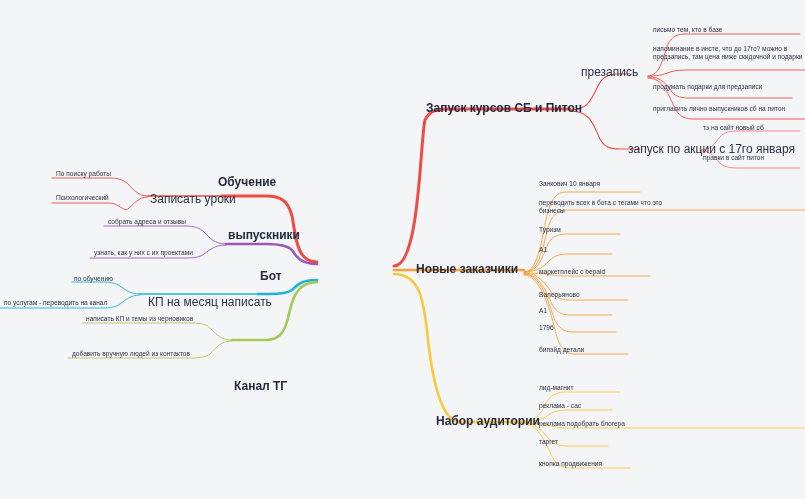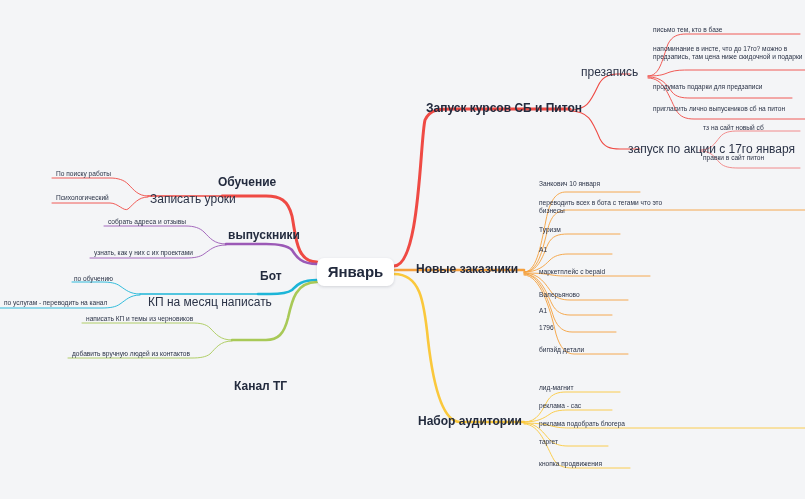--- a/index.html
+++ b/index.html
@@ -129,23 +129,20 @@
       <path d="M258 294 L 140 294" stroke="#1cb5d8" stroke-width="1.3"></path>
       <path d="M140 294 C 130 294 126 290 120 286 C 116 283 110 282 102 282 L 72 282" stroke="#1cb5d8" stroke-width="0.9"></path>
       <path d="M140 295 C 130 295 126 300 120 304 C 116 307 110 308 102 308 L 0 308" stroke="#1cb5d8" stroke-width="0.9"></path>
 
       <path d="M317 282 C 296 282 292 300 288 318 C 284 334 278 340 266 340 L 232 340" stroke="#a8c957" stroke-width="2.6"></path>
       <path d="M232 340 C 220 340 216 334 210 328 C 206 324 200 323 192 323 L 82 323" stroke="#a8c957" stroke-width="0.9"></path>
       <path d="M232 341 C 220 341 216 348 210 354 C 206 357 200 358 192 358 L 68 358" stroke="#a8c957" stroke-width="0.9"></path>
     </g>
   </svg>
 
-  <div id="root-node" class="node">
-    <span>Январь</span>
-  </div>
 
   <div class="node lvl1 right" style="left:426px; top:101px;">
     <span>Запуск курсов СБ и Питон</span>
   </div>
 
   <div class="node lvl2 right" style="left:581px; top:65px;">
     <span>презапись</span>
   </div>
 
   <div class="node lvl3 right" style="left:653px; top:26px;">
@@ -209,21 +206,21 @@
   </div>
 
   <div class="node lvl3 right" style="left:539px; top:324px;">
     <span>1796</span>
   </div>
 
   <div class="node lvl3 right" style="left:539px; top:346px;">
     <span>бипэйд детали</span>
   </div>
 
-  <div class="node lvl1 right" style="left:418px; top:414px;">
+  <div class="node lvl1 right" style="left:436px; top:414px;">
     <span>Набор аудитории</span>
   </div>
 
   <div class="node lvl3 right" style="left:539px; top:384px;">
     <span>лид-магнит</span>
   </div>
 
   <div class="node lvl3 right" style="left:539px; top:402px;">
     <span>реклама - сас</span>
   </div>

